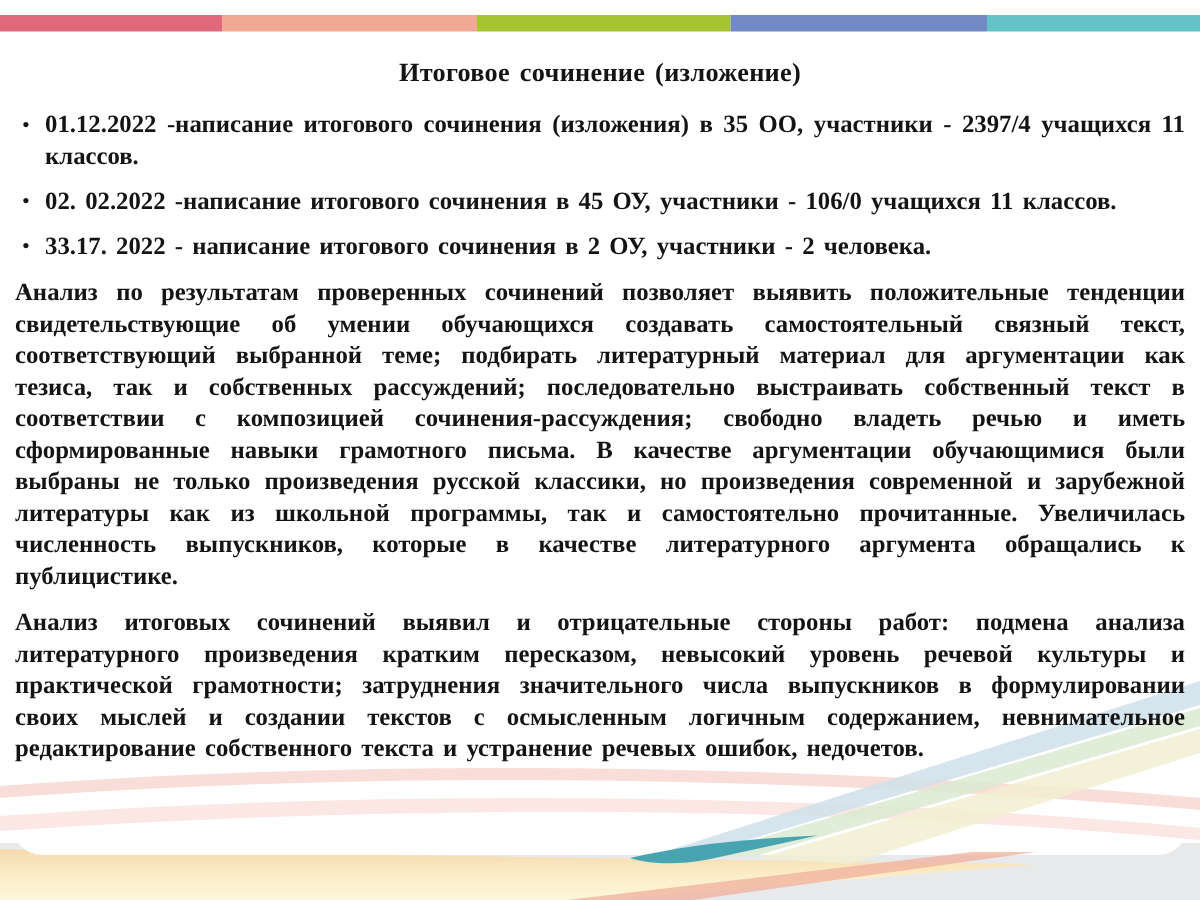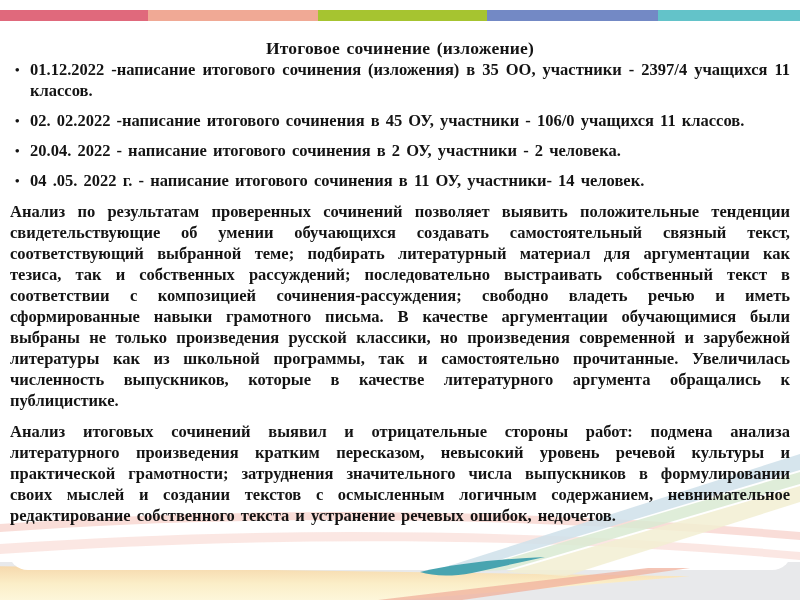--- a/index.html
+++ b/index.html
@@ -37,21 +37,21 @@
   .top-bar span:nth-child(3){ width:169px; }
   .top-bar span:nth-child(4){ width:171px; }
   .top-bar span:nth-child(5){ width:142px; }
 
   
   .content {
     position:absolute; left:10px; right:10px; top:38px;
     color:#141414; font-weight:bold; font-size:16.5px; line-height:21px;
     text-align:justify; word-spacing:2px;
   }
-  .title { font-size:17.5px; text-align:center; letter-spacing:.2px; }
+  .title { font-size:17.5px; text-align:center; margin-bottom:13px; letter-spacing:.2px; }
   ul.bullets { list-style:none; }
   ul.bullets li { position:relative; padding-left:20px; margin-bottom:9px; }
   ul.bullets li .marker {
     position:absolute; left:5px; top:0; font-size:13px; line-height:21px;
   }
   p.para { margin-top:10px; }
 </style>
 </head>
 <body>
 
@@ -92,25 +92,24 @@
       <li>
         <span class="marker">•</span>
         <span>01.12.2022 -написание итогового сочинения (изложения) в 35 ОО, участники - 2397/4 учащихся 11 классов.</span>
       </li>
       <li>
         <span class="marker">•</span>
         <span>02. 02.2022 -написание итогового сочинения в 45 ОУ, участники - 106/0 учащихся 11 классов.</span>
       </li>
       <li>
         <span class="marker">•</span>
-        <span>20.04. 2022 - написание итогового сочинения в 2 ОУ, участники - 2 человека.</span>
+        <span>33.17. 2022 - написание итогового сочинения в 2 ОУ, участники - 2 человека.</span>
       </li>
       <li>
         <span class="marker">•</span>
-        <span>04 .05. 2022 г. - написание итогового сочинения в 11 ОУ, участники- 14 человек.</span>
       </li>
     </ul>
 
     <p class="para">Анализ по результатам проверенных сочинений позволяет выявить положительные тенденции свидетельствующие об умении обучающихся создавать самостоятельный связный текст, соответствующий выбранной теме; подбирать литературный материал для аргументации как тезиса, так и собственных рассуждений; последовательно выстраивать собственный текст в соответствии с композицией сочинения-рассуждения; свободно владеть речью и иметь сформированные навыки грамотного письма. В качестве аргументации обучающимися были выбраны не только произведения русской классики, но произведения современной и зарубежной литературы как из школьной программы, так и самостоятельно прочитанные. Увеличилась численность выпускников, которые в качестве литературного аргумента обращались к публицистике.</p>
     <p class="para">Анализ итоговых сочинений выявил и отрицательные стороны работ: подмена анализа литературного произведения кратким пересказом, невысокий уровень речевой культуры и практической грамотности; затруднения значительного числа выпускников в формулировании своих мыслей и создании текстов с осмысленным логичным содержанием, невнимательное редактирование собственного текста и устранение речевых ошибок, недочетов.</p>
   </div>
 
 </div>
 
 </body></html>

